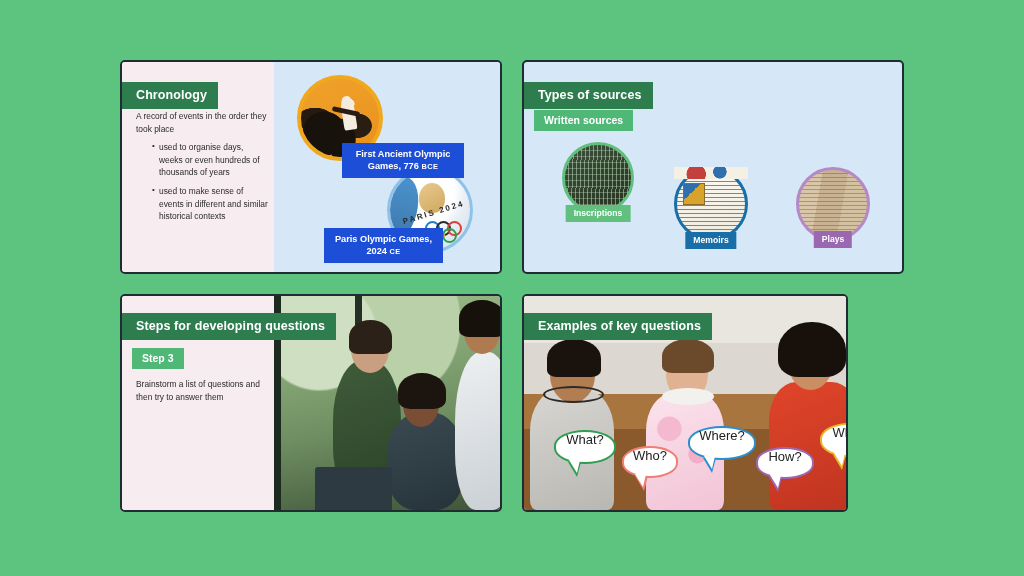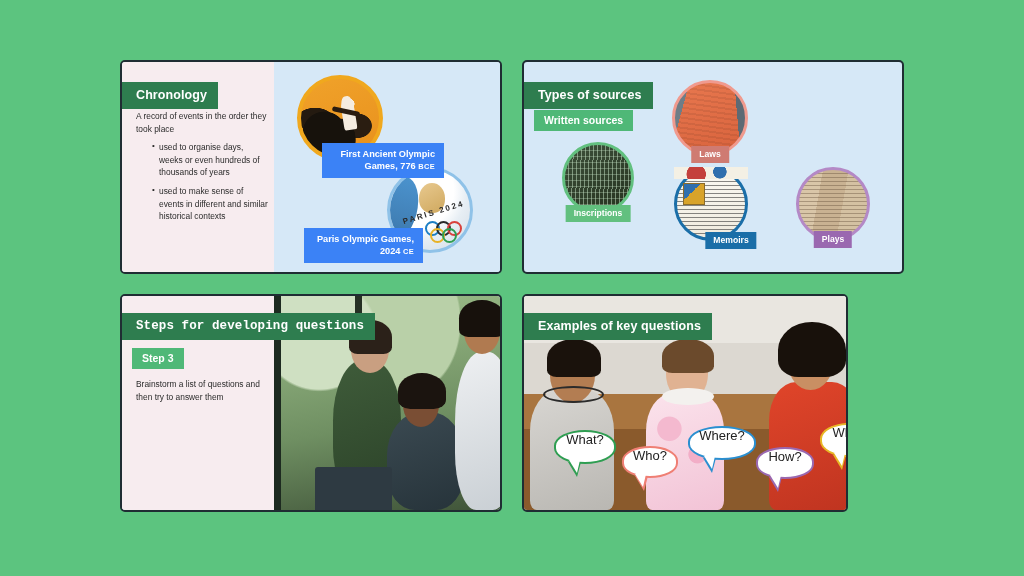--- a/index.html
+++ b/index.html
@@ -33,21 +33,21 @@
     font-weight: bold;
     font-size: 12.5px;
     letter-spacing: .1px;
     line-height: 1;
     padding: 7px 11px 7px 14px;
     white-space: nowrap;
     z-index: 6;
   }
   #hdr-chronology { left: 0; top: 20px; }
   #hdr-sources    { left: 0; top: 20px; }
-  #hdr-steps      { left: 0; top: 17px; font-family: Liberation Mono, monospace; }
+  #hdr-steps      { left: 0; top: 17px; }
   #hdr-examples   { left: 0; top: 17px; }
 
   .subchip {
     position: absolute; left: 10px; top: 48px;
     background: #4fb877; color: #ffffff;
     font-weight: bold; font-size: 10.5px; line-height: 1;
     padding: 5px 10px; white-space: nowrap; z-index: 6;
   }
 
   .body-text {
@@ -109,23 +109,23 @@
     position: absolute; width: 15px; height: 15px; border-radius: 50%;
     border: 2.2px solid #333; box-sizing: border-box;
   }
   .rings i:nth-child(1) { left: 0;   top: 0;   border-color: #1d7fc4; }
   .rings i:nth-child(2) { left: 11px;top: 0;   border-color: #2a2a2a; }
   .rings i:nth-child(3) { left: 22px;top: 0;   border-color: #d9413c; }
   .rings i:nth-child(4) { left: 5px; top: 7px; border-color: #e8b225; }
   .rings i:nth-child(5) { left: 17px;top: 7px; border-color: #2f9e52; }
 
   .caption {
-    position: absolute; background: #3b82f6; color: #fff;
+    position: absolute; background: #1d4ed8; color: #fff;
     font-weight: bold; font-size: 9.2px; line-height: 1.35;
-    padding: 5px 9px; text-align: right; z-index: 5;
+    padding: 5px 9px; text-align: center; z-index: 5; margin-left: 20px;
   }
   #cap-ancient { left: 200px; top: 81px; width: 122px; }
   #cap-paris   { left: 182px; top: 166px; width: 119px; }
   .era { font-size: 7.4px; font-variant: small-caps; letter-spacing: .4px; }
 
   
   .circ-wrap { position: absolute; z-index: 3; }
   .circ {
     border-radius: 50%; overflow: hidden; border-style: solid;
     background: #cfd6cf;
@@ -158,21 +158,21 @@
       repeating-linear-gradient(90deg, rgba(60,50,35,.55) 0 1.5px, transparent 1.5px 5px),
       repeating-linear-gradient(0deg, rgba(80,65,45,.18) 0 1px, transparent 1px 3px),
       linear-gradient(150deg, #ece0c6, #ddcdac); }
   #w-histories .chip { bottom: -7px; background: #d2a11c; }
 
   #w-memoirs { left: 150px; top: 105px; }
   #w-memoirs .circ { width: 74px; height: 74px; border-width: 3.5px; border-color: #1a6ea8;
     background:
       repeating-linear-gradient(0deg, rgba(40,40,40,.55) 0 1px, transparent 1px 4px),
       linear-gradient(170deg, #fbfaf4, #efeadd); }
-  #w-memoirs .chip { bottom: -8px; background: #1a6ea8; margin-left: 20px; }
+  #w-memoirs .chip { bottom: -8px; background: #1a6ea8; }
   .illum {
     position: absolute; left: 12%; top: 22%; width: 22px; height: 22px;
     background: linear-gradient(135deg, #2f6fae 40%, #d8a32a 40%);
     border: 1.5px solid #8a6a2a;
   }
   .memoir-top {
     position: absolute; left: 0; top: 0; width: 100%; height: 16%;
     background: radial-gradient(circle at 30% 60%, #c4403c 0 18%, transparent 19%),
                 radial-gradient(circle at 62% 40%, #2f6fae 0 14%, transparent 15%),
                 #f4f0e4;
@@ -306,24 +306,20 @@
 
   <div class="panel" id="panel-sources">
     <div class="hdr" id="hdr-sources">Types of sources</div>
     <div class="subchip">Written sources</div>
 
     <div class="circ-wrap" id="w-inscriptions">
       <div class="circ"></div>
       <div class="chip">Inscriptions</div>
     </div>
 
-    <div class="circ-wrap" id="w-laws">
-      <div class="circ"></div>
-      <div class="chip">Laws</div>
-    </div>
 
 
     <div class="circ-wrap" id="w-memoirs">
       <div class="circ">
         <div class="memoir-top"></div>
         <div class="illum"></div>
       </div>
       <div class="chip">Memoirs</div>
     </div>
 

